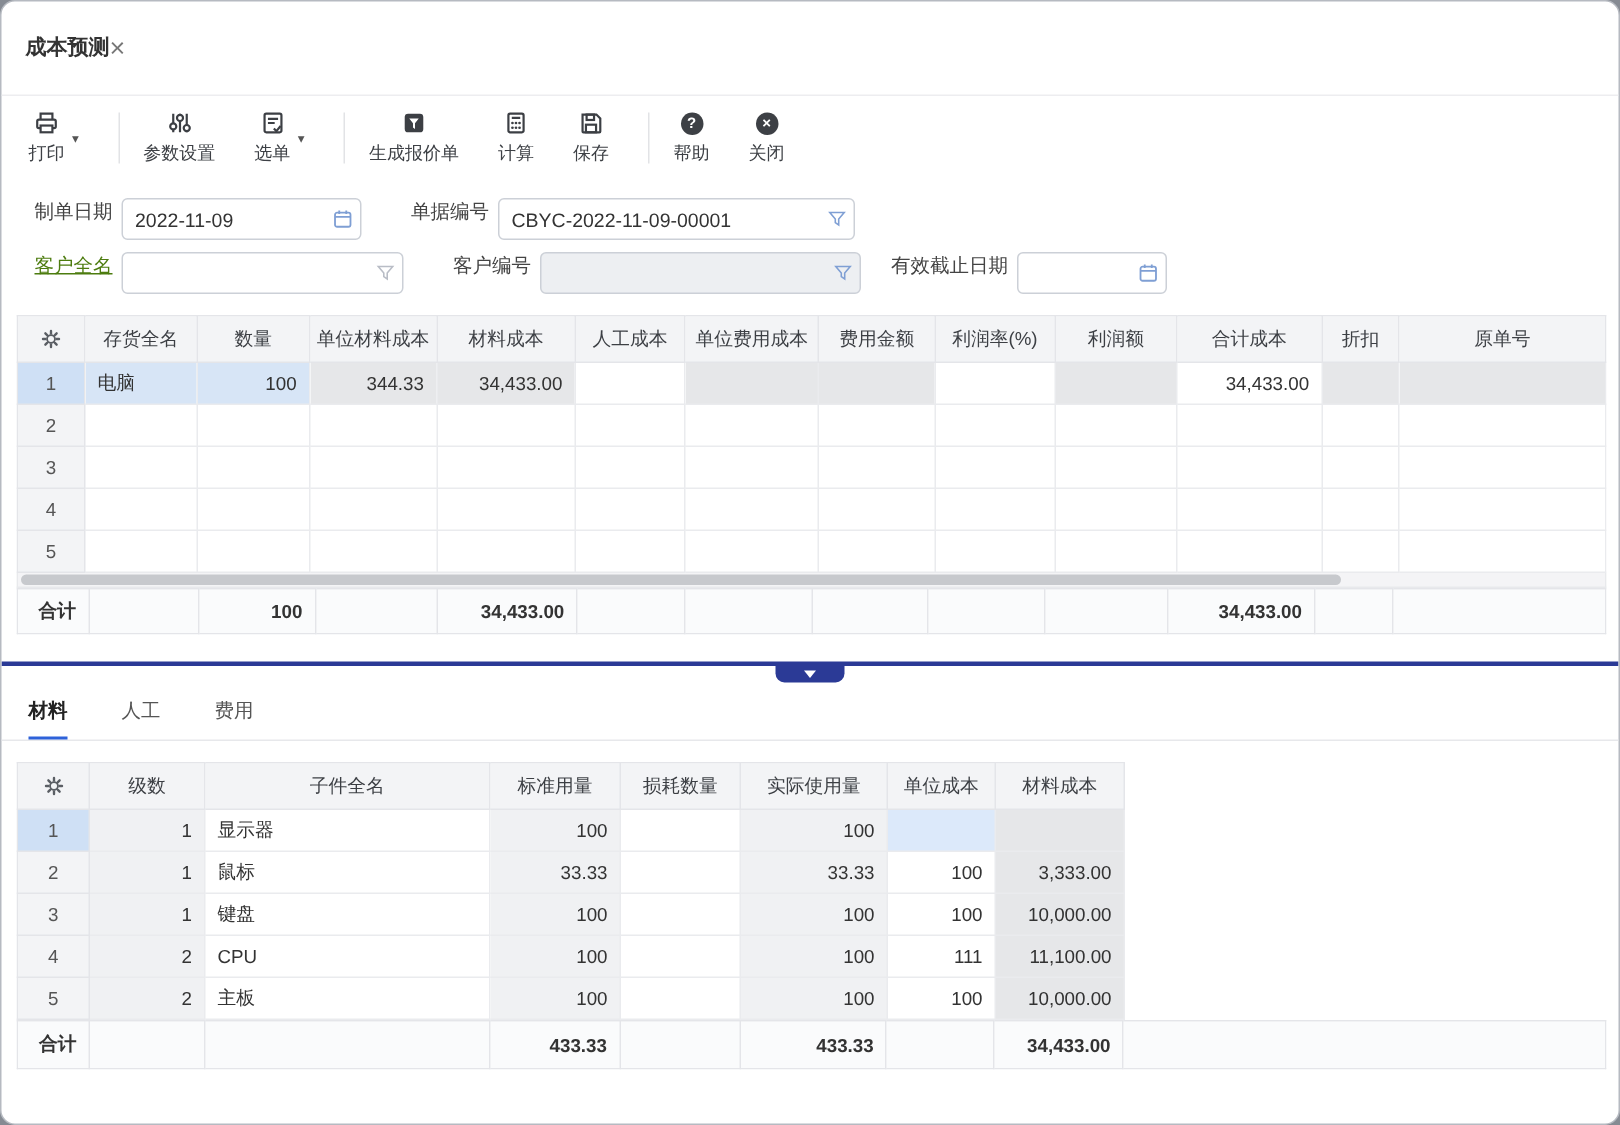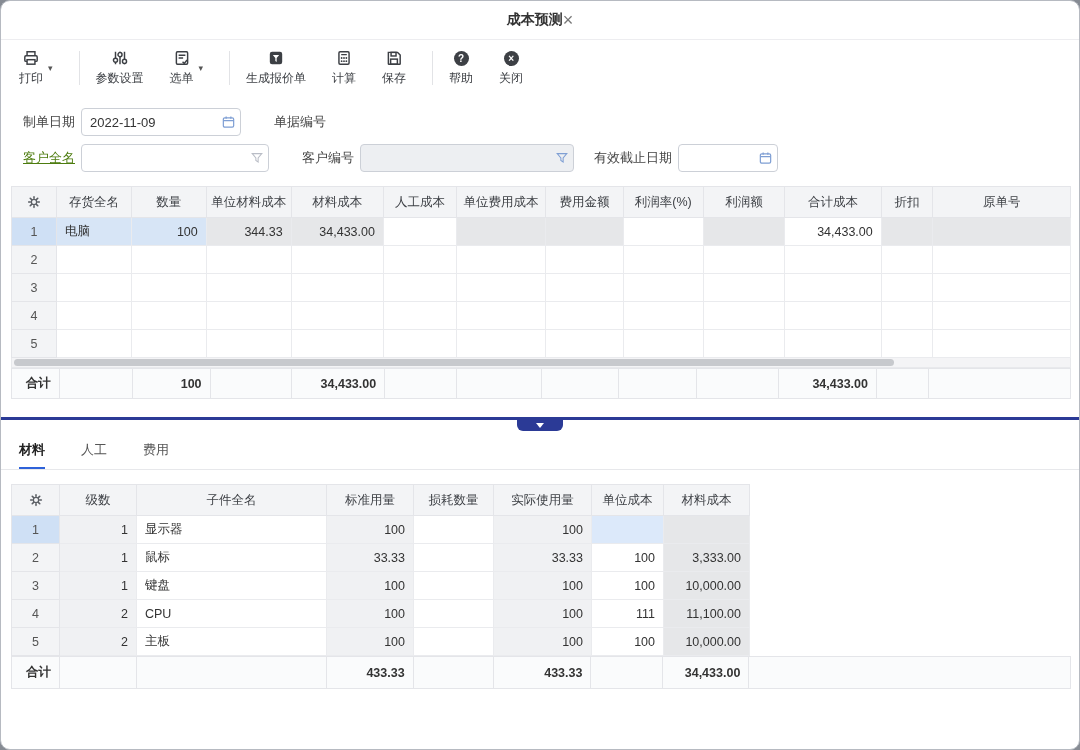--- a/index.html
+++ b/index.html
@@ -1,35 +1,35 @@
 <!DOCTYPE html>
 <html><head>
 <meta charset="utf-8">
 <style>
   html,body{margin:0;padding:0;}
   body{width:1080px;height:750px;background:#868b93;font-family:"Liberation Sans","DejaVu Sans",sans-serif;position:relative;overflow:hidden;}
   .window{position:absolute;inset:0;background:#fff;border:1px solid #b6bac1;border-radius:10px;overflow:hidden;box-sizing:border-box;}
 
   
-  .titlebar{display:flex;align-items:center;justify-content:center;height:38px;padding:0 16px;border-bottom:1px solid #ededf0;}
+  .titlebar{display:flex;align-items:center;justify-content:flex-start;height:38px;padding:12px 16px;border-bottom:1px solid #ededf0;}
   .title{font-size:14px;font-weight:700;color:#333;}
   .win-close{font-size:18px;color:#777;cursor:pointer;line-height:1;}
 
   
   .toolbar{display:flex;align-items:center;padding:7px 0 7px 18px;height:56px;box-sizing:border-box;}
   .tb-item{display:flex;align-items:center;margin-right:26px;cursor:pointer;}
   .tb-stack{display:flex;flex-direction:column;align-items:center;gap:3px;}
   .tb-label{font-size:12px;color:#3d4045;white-space:nowrap;}
   .tb-caret{font-size:9px;color:#555;margin-left:5px;}
   .tb-sep{width:1px;height:34px;background:#e2e3e6;margin:0 16px 0 0;}
   .tb-icon{height:18px;display:flex;align-items:center;}
   .circ{width:15px;height:15px;border-radius:50%;background:#3d4045;color:#fff;font-size:10px;font-weight:700;display:flex;align-items:center;justify-content:center;}
 
   
-  .frm-row{display:flex;align-items:center;margin:8px 0 0 16px;height:28px;}
+  .frm-row{display:flex;margin:8px 0 0 16px;height:28px;}
   .frm-row.first{margin-top:12px;}
   .flabel{font-size:13px;color:#444;text-align:right;margin-right:6px;white-space:nowrap;}
   .w58{width:58px;display:inline-block;}
   .w84{width:84px;display:inline-block;}
   .link{color:#4d7c0f;text-decoration:underline;cursor:pointer;}
   .inp{position:relative;height:28px;}
   .inp input{width:100%;height:100%;box-sizing:border-box;border:1px solid #ccd0d7;border-radius:4px;padding:0 26px 0 8px;font-size:13px;color:#333;font-family:inherit;outline:none;background:#fff;}
   .inp.dis input{background:#edeff2;}
   .inp .ico{position:absolute;right:5px;top:50%;transform:translateY(-50%);display:flex;}
   .iw160{width:160px;}.iw238{width:238px;}.iw188{width:188px;}.iw214{width:214px;}.iw100{width:100px;}.iw680{width:680px;}
@@ -194,20 +194,28 @@
       <span class="ico">
         <svg width="15" height="15" viewBox="0 0 16 16" fill="none" stroke="#7f9fd4" stroke-width="1.3">
             <rect x="2.5" y="3.5" width="11" height="10" rx="1.5"></rect>
             <line x1="2.5" y1="6.5" x2="13.5" y2="6.5"></line>
             <line x1="5.5" y1="2" x2="5.5" y2="4.5"></line>
             <line x1="10.5" y1="2" x2="10.5" y2="4.5"></line>
           </svg>
       </span>
     </span>
     <span class="flabel w58 ml18">单据编号</span>
+    <span class="inp iw238">
+      <input value="CBYC-2022-11-09-00001" style="">
+      <span class="ico">
+        <svg width="14" height="14" viewBox="0 0 16 16" fill="none" stroke="#7f9fd4" stroke-width="1.2">
+            <path d="M2.5 3h11l-4.2 5v4.5l-2.6-1.8V8z"></path>
+          </svg>
+      </span>
+    </span>
   </div>
 
   <div class="frm-row">
     <span class="flabel w58 link">客户全名</span>
     <span class="inp iw188">
       <input value="" style="">
       <span class="ico">
         <svg width="14" height="14" viewBox="0 0 16 16" fill="none" stroke="#b9bdc6" stroke-width="1.2">
             <path d="M2.5 3h11l-4.2 5v4.5l-2.6-1.8V8z"></path>
           </svg>

